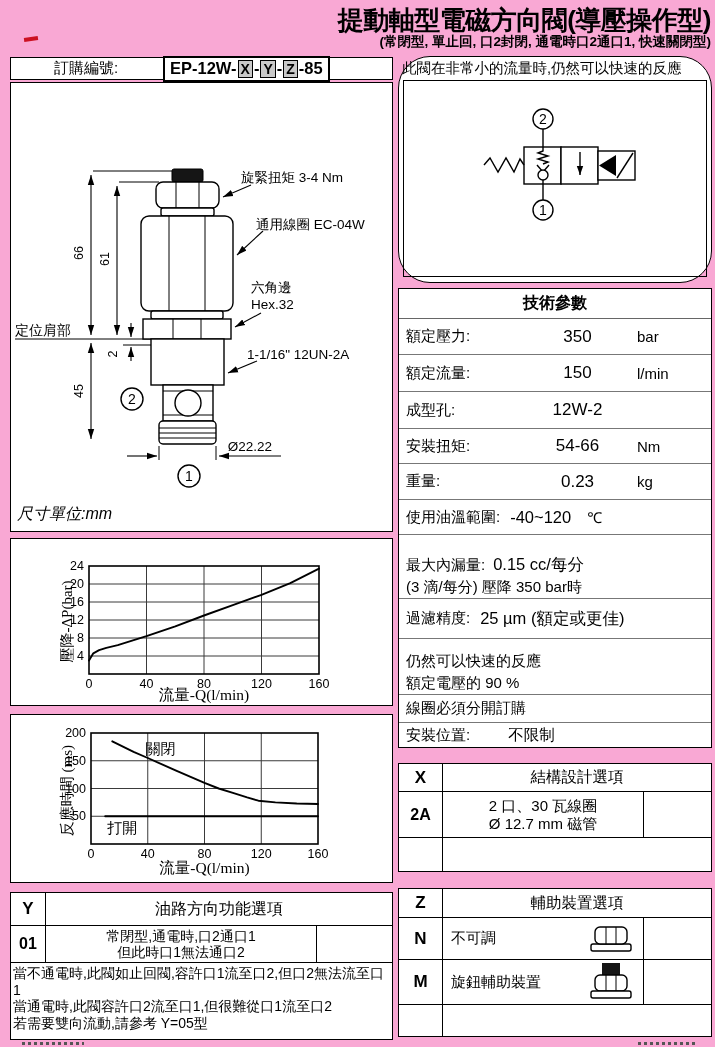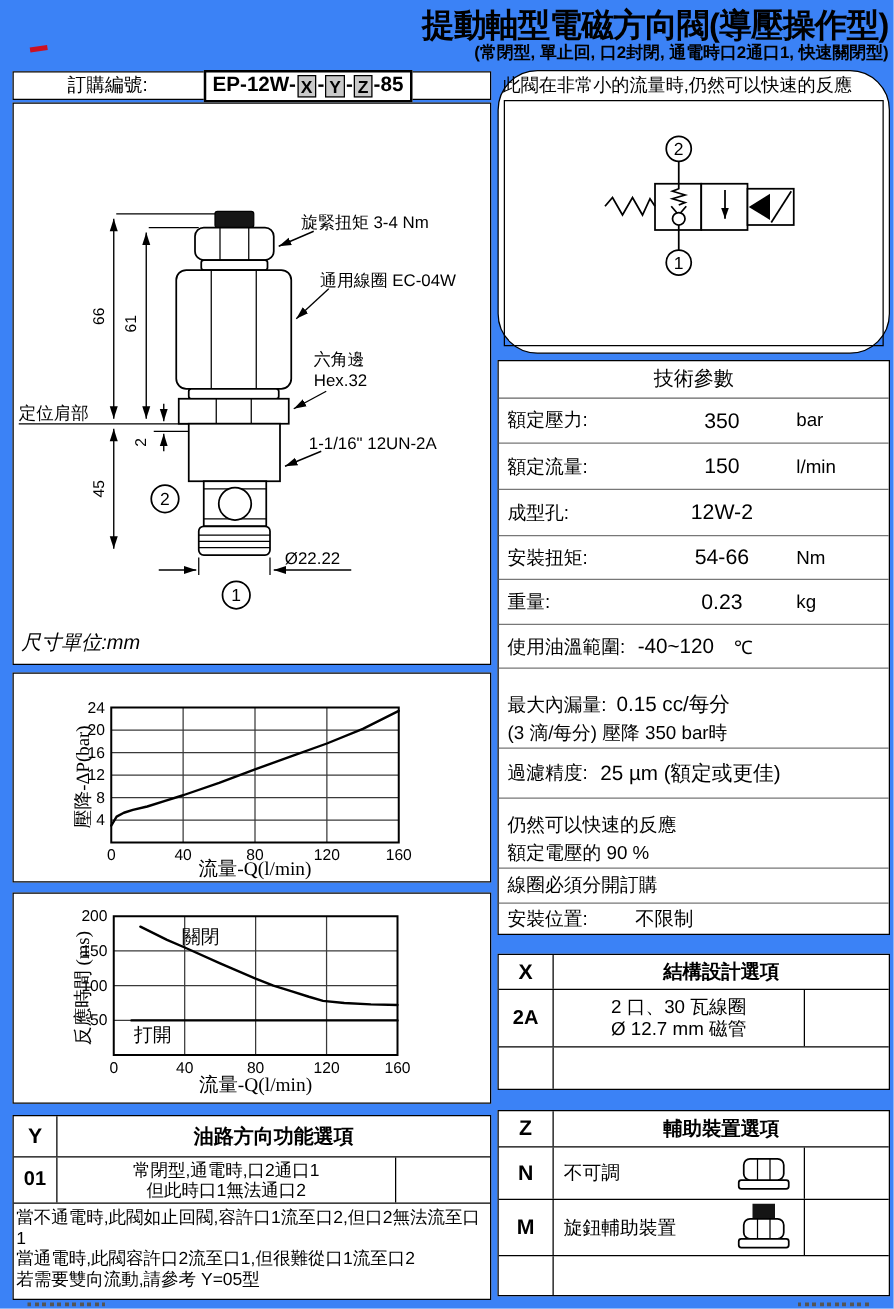--- a/index.html
+++ b/index.html
@@ -1,16 +1,16 @@
 <!DOCTYPE html>
 <html><head>
 <meta charset="utf-8">
 <style>
   html,body{margin:0;padding:0;background:#fff;}
-  .page{position:relative;width:715px;height:1047px;background:#3b82f6;overflow:hidden;
+  .page{position:relative;width:715px;height:1047px;background:#f9a8d4;overflow:hidden;
         font-family:"Liberation Sans",sans-serif;color:#000;}
   .abs{position:absolute;}
   .box{position:absolute;border:1.6px solid #000;background:#fff;box-sizing:border-box;}
 
   
   .title{position:absolute;right:4px;top:3px;font-size:26px;font-weight:bold;letter-spacing:-0.5px;}
   .subtitle{position:absolute;right:4px;top:33px;font-size:13.5px;font-weight:bold;}
   .red-mark{position:absolute;left:24px;top:37px;width:14px;height:4px;background:#cc1122;transform:rotate(-8deg);}
 
   
@@ -37,21 +37,21 @@
   .sline{stroke:#000;stroke-width:1.4;fill:none;}
   .sbox{fill:#fff;stroke:#000;stroke-width:1.4;}
   .pcirc{fill:#fff;stroke:#000;stroke-width:1.4;}
   .ptext{font-size:14px;text-anchor:middle;fill:#000;}
   .st{font-size:13.5px;fill:#000;}
   .sd{font-size:12.5px;fill:#000;text-anchor:middle;}
 
   
   .tech-box{left:398px;top:288px;width:314px;height:460px;display:flex;flex-direction:column;}
   .tp-h{height:29px;display:flex;align-items:center;justify-content:center;
-        font-weight:normal;font-size:16px;border-bottom:1px solid #666;flex:none;}
+        font-weight:bold;font-size:16px;border-bottom:1px solid #666;flex:none;}
   .tpr{display:flex;align-items:center;border-bottom:1px solid #777;box-sizing:border-box;flex:none;}
   .tpr:last-child{border-bottom:none;flex:1;}
   .tl{flex:0 0 112px;padding-left:7px;font-size:15px;}
   .tv{flex:1;text-align:center;font-size:17px;}
   .tu{flex:0 0 74px;font-size:15px;}
   .tpB{padding-left:7px;font-size:15px;}
   .tpB .val{font-size:16.5px;margin-left:10px;}
   .tpB .un{margin-left:16px;}
   .tpcol{flex-direction:column;align-items:flex-start;justify-content:flex-end;padding-left:7px;}
   .tpcol .ln{font-size:15px;line-height:22px;}
@@ -66,21 +66,21 @@
   .curve{fill:none;stroke:#000;stroke-width:1.9;stroke-linejoin:round;stroke-linecap:round;}
   .ylab{position:absolute;left:1px;width:110px;text-align:center;font-family:"Liberation Serif",serif;
         font-size:15px;transform:rotate(-90deg);}
   .xlab{position:absolute;text-align:center;font-family:"Liberation Serif",serif;font-size:15.5px;}
 
   
   .ot{display:flex;flex-direction:column;}
   .ot-h{display:flex;border-bottom:1.6px solid #000;flex:none;}
   .ot-code{border-right:1.6px solid #000;display:flex;align-items:center;justify-content:center;
            font-weight:bold;font-size:17px;box-sizing:border-box;flex:none;}
-  .ot-title{flex:1;display:flex;align-items:center;justify-content:center;font-weight:bold;font-size:15.5px;}
+  .ot-title{flex:1;display:flex;align-items:center;justify-content:center;font-weight:normal;font-size:15.5px;}
   .ot-row{display:flex;border-bottom:1.6px solid #000;flex:none;}
   .ot-desc{border-right:1.6px solid #000;display:flex;flex-direction:column;align-items:center;
            justify-content:center;font-size:15px;line-height:18px;box-sizing:border-box;}
   .ot-fill{flex:1;}
   .ot-empty{display:flex;flex:1;}
   .zt-desc{border-right:1.6px solid #000;display:flex;align-items:center;justify-content:space-between;
            padding:0 6px 0 8px;font-size:15px;box-sizing:border-box;}
   .yt-notes{flex:1;font-size:14px;line-height:16.5px;padding:2px 2px;}
 
   .artifact{position:absolute;height:3px;background:repeating-linear-gradient(90deg,#555 0 3px,#fff0 3px 6px);}

